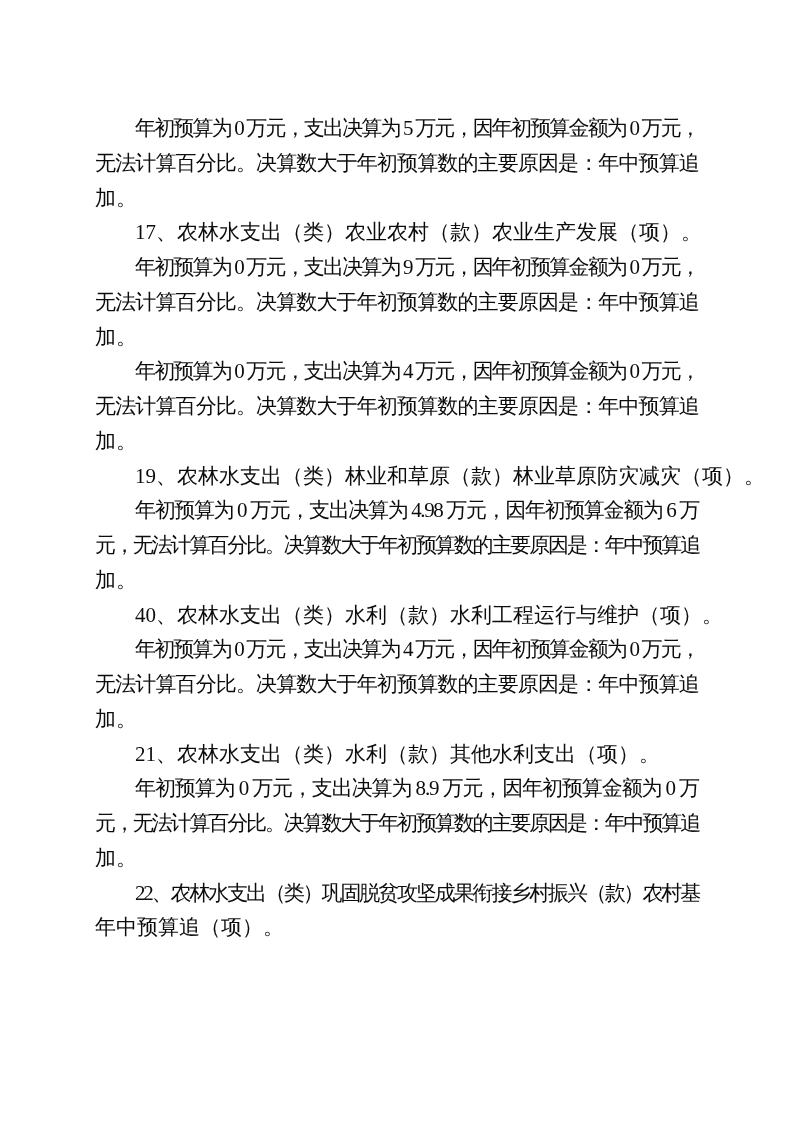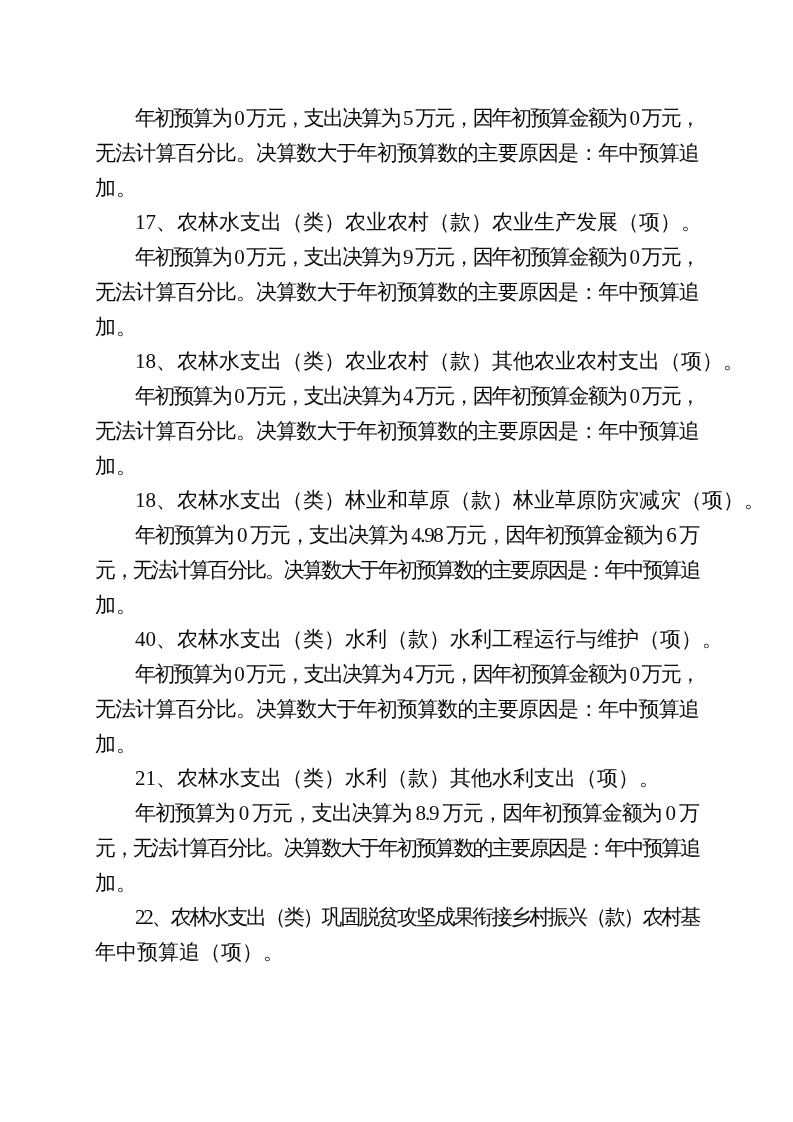--- a/index.html
+++ b/index.html
@@ -10,21 +10,21 @@
   .page {
     position: relative;
     width: 793px;
     height: 1122px;
     background: #ffffff;
     overflow: hidden;
   }
   .content {
     position: absolute;
     left: 95px;
-    top: 101px;
+    top: 111px;
     width: 604px;
     font-family: "Liberation Serif", "DejaVu Serif", serif;
     font-size: 21px;
     line-height: 34.75px;
     color: #0c0c0c;
   }
   .para {
     margin: 0;
     padding: 0;
   }
@@ -54,32 +54,29 @@
     <p class="para">
       <span class="line indent"><span class="t">17、农林水支出（类）农业农村（款）农业生产发展（项）。</span></span>
     </p>
 
     <p class="para">
       <span class="line indent fill"><span class="t" style="letter-spacing: -1.83333px; font-family: Liberation Serif, serif;">年初预算为 0 万元，支出决算为 9 万元，因年初预算金额为 0 万元，</span></span>
       <span class="line fill"><span class="t" style="letter-spacing: -0.866667px;">无法计算百分比。决算数大于年初预算数的主要原因是：年中预算追</span></span>
       <span class="line"><span class="t">加。</span></span>
     </p>
 
-    <p class="para">
-      <span class="line indent"><span class="t">18、农林水支出（类）农业农村（款）其他农业农村支出（项）。</span></span>
-    </p>
 
     <p class="para">
       <span class="line indent fill"><span class="t" style="letter-spacing: -1.83333px;">年初预算为 0 万元，支出决算为 4 万元，因年初预算金额为 0 万元，</span></span>
       <span class="line fill"><span class="t" style="letter-spacing: -0.866667px;">无法计算百分比。决算数大于年初预算数的主要原因是：年中预算追</span></span>
       <span class="line"><span class="t">加。</span></span>
     </p>
 
     <p class="para">
-      <span class="line indent"><span class="t">18、农林水支出（类）林业和草原（款）林业草原防灾减灾（项）。</span></span>
+      <span class="line indent"><span class="t">19、农林水支出（类）林业和草原（款）林业草原防灾减灾（项）。</span></span>
     </p>
 
     <p class="para">
       <span class="line indent fill"><span class="t" style="letter-spacing: -1.35811px;">年初预算为 0 万元，支出决算为 4.98 万元，因年初预算金额为 6 万</span></span>
       <span class="line fill"><span class="t" style="letter-spacing: -2.125px;">元，无法计算百分比。决算数大于年初预算数的主要原因是：年中预算追</span></span>
       <span class="line"><span class="t">加。</span></span>
     </p>
 
     <p class="para">
       <span class="line indent"><span class="t">40、农林水支出（类）水利（款）水利工程运行与维护（项）。</span></span>

